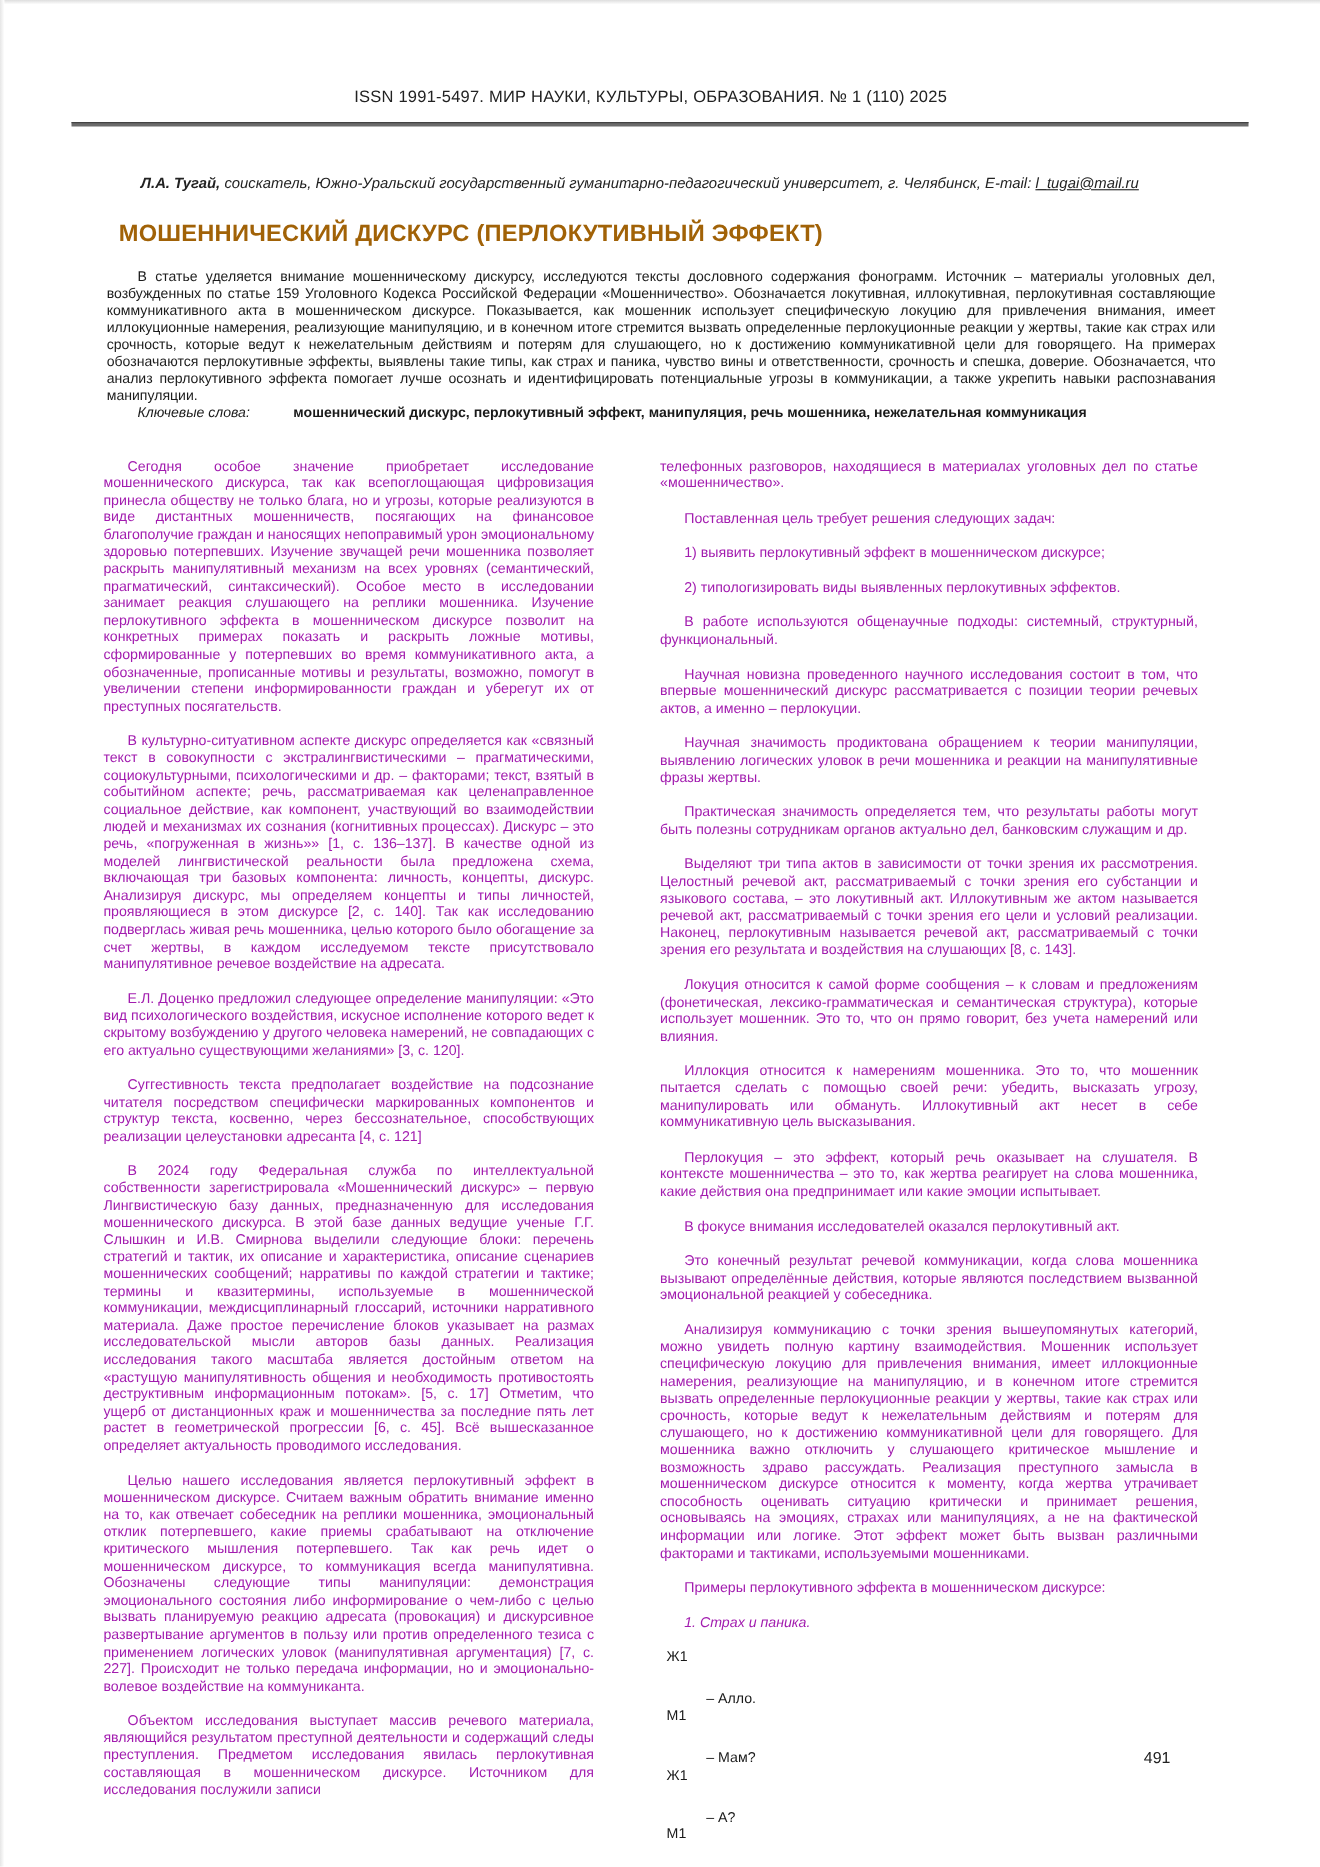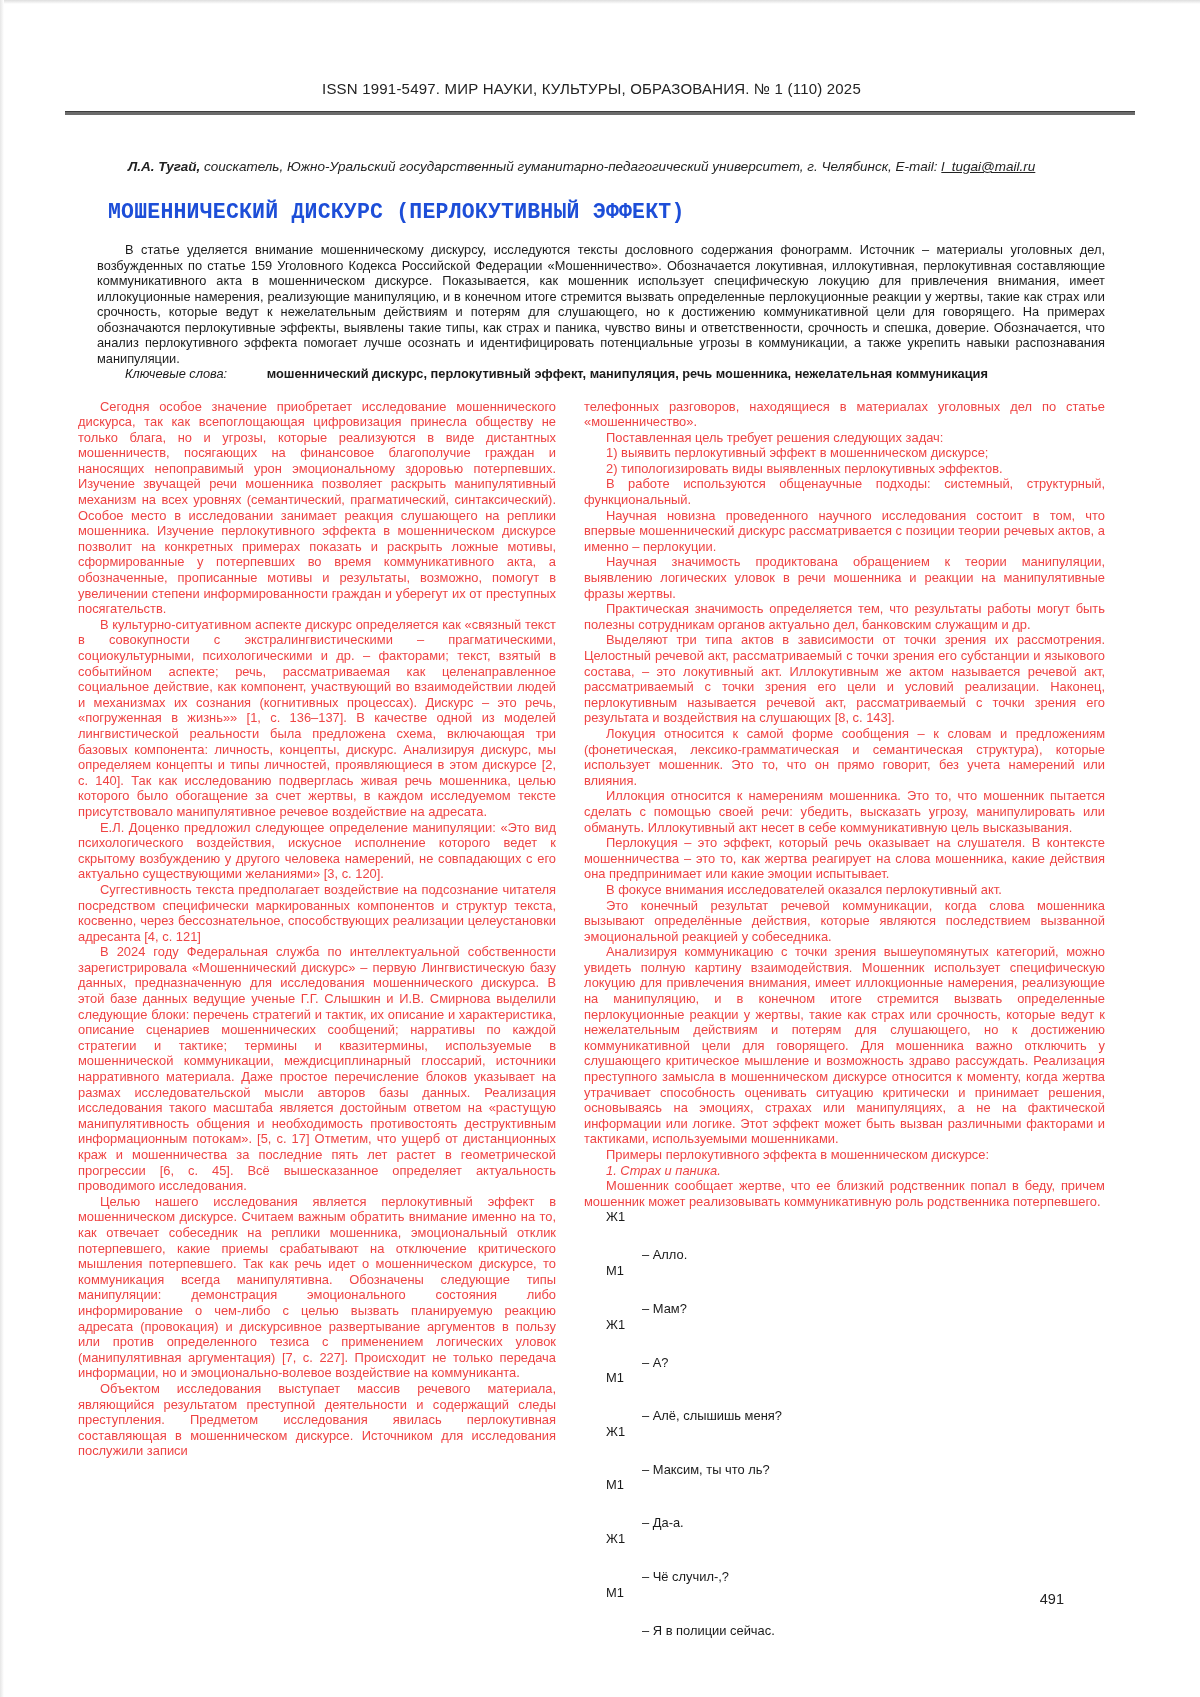--- a/index.html
+++ b/index.html
@@ -44,22 +44,21 @@
     font-style: italic;
     color: #222;
   }
   .author-name { font-weight: bold; }
   .author-email { text-decoration: underline; }
   .article-title {
     margin: 26px 0 0 30px;
     font-size: 21.5px;
     font-weight: bold;
     letter-spacing: 0.2px;
-    color: #1d4ed8;
-    font-family: Liberation Mono, monospace;
+    color: #a16207;
   }
   .abstract {
     margin: 18px 0 0 19px;  
     font-size: 12.8px;
     line-height: 15.5px;
     text-align: justify;
     text-indent: 28px;
     color: #1c1c1c;
   }
   .keywords {
@@ -72,26 +71,26 @@
   .keywords .kw-label { font-style: italic; }
   .keywords .kw-text { font-weight: bold; margin-left: 36px; }
   .columns {
     display: flex;
     margin-top: 17px;
   }
   .col-left  { width: 478px; flex: 0 0 478px; }
   .col-gap   { width: 28px;  flex: 0 0 28px; }
   .col-right { flex: 1 1 auto; }
   .col p {
-    margin: 0;
+    margin: 16px;
     font-size: 12.9px;
     line-height: 15.6px;
     text-align: justify;
     text-indent: 22px;
-    color: #ef4444;
+    color: #a21caf;
   }
   .col p.no-indent { text-indent: 0; }
   .col p.italic { font-style: italic; }
   .dialogue { margin: 0; }
   .dialogue-line {
     font-size: 12.9px;
     line-height: 15.6px;
     padding-left: 22px;
     display: flex;
   }
@@ -149,21 +148,20 @@
       <p>Практическая значимость определяется тем, что результаты работы могут быть полезны сотрудникам органов актуально дел, банковским служащим и др.</p>
       <p>Выделяют три типа актов в зависимости от точки зрения их рассмотрения. Целостный речевой акт, рассматриваемый с точки зрения его субстанции и языкового состава,  – это локутивный акт. Иллокутивным же актом называется речевой акт, рассматриваемый с точки зрения его цели и условий реализации. Наконец, перлокутивным называется речевой акт, рассматриваемый с точки зрения его результата и воздействия на слушающих [8, с. 143].</p>
       <p>Локуция относится к самой форме сообщения  – к словам и предложениям (фонетическая, лексико-грамматическая и семантическая структура), которые использует мошенник. Это то, что он прямо говорит, без учета намерений или влияния.</p>
       <p>Иллокция относится к намерениям мошенника. Это то, что мошенник пытается сделать с помощью своей речи: убедить, высказать угрозу, манипулировать или обмануть. Иллокутивный акт несет в себе коммуникативную цель высказывания.</p>
       <p>Перлокуция  – это эффект, который речь оказывает на слушателя. В контексте мошенничества  – это то, как жертва реагирует на слова мошенника, какие действия она предпринимает или какие эмоции испытывает.</p>
       <p>В фокусе внимания исследователей оказался перлокутивный акт.</p>
       <p>Это конечный результат речевой коммуникации, когда слова мошенника вызывают определённые действия, которые являются последствием вызванной эмоциональной реакцией у собеседника.</p>
       <p>Анализируя коммуникацию с точки зрения вышеупомянутых категорий, можно увидеть полную картину взаимодействия. Мошенник использует специфическую локуцию для привлечения внимания, имеет иллокционные намерения, реализующие на манипуляцию, и в конечном итоге стремится вызвать определенные перлокуционные реакции у жертвы, такие как страх или срочность, которые ведут к нежелательным действиям и потерям для слушающего, но к достижению коммуникативной цели для говорящего. Для мошенника важно отключить у слушающего критическое мышление и возможность здраво рассуждать. Реализация преступного замысла в мошенническом дискурсе относится к моменту, когда жертва утрачивает способность оценивать ситуацию критически и принимает решения, основываясь на эмоциях, страхах или манипуляциях, а не на фактической информации или логике. Этот эффект может быть вызван различными факторами и тактиками, используемыми мошенниками.</p>
       <p>Примеры перлокутивного эффекта в мошенническом дискурсе:</p>
       <p class="italic">1. Страх и паника.</p>
-      <p>Мошенник сообщает жертве, что ее близкий родственник попал в беду, причем мошенник может реализовывать коммуникативную роль родственника потерпевшего.</p>
 
       <div class="dialogue">
         <div class="dialogue-line">
           <span class="dialogue-speaker">Ж1</span>
           <span class="dialogue-text">– Алло.</span>
         </div>
         <div class="dialogue-line">
           <span class="dialogue-speaker">М1</span>
           <span class="dialogue-text">– Мам?</span>
         </div>

